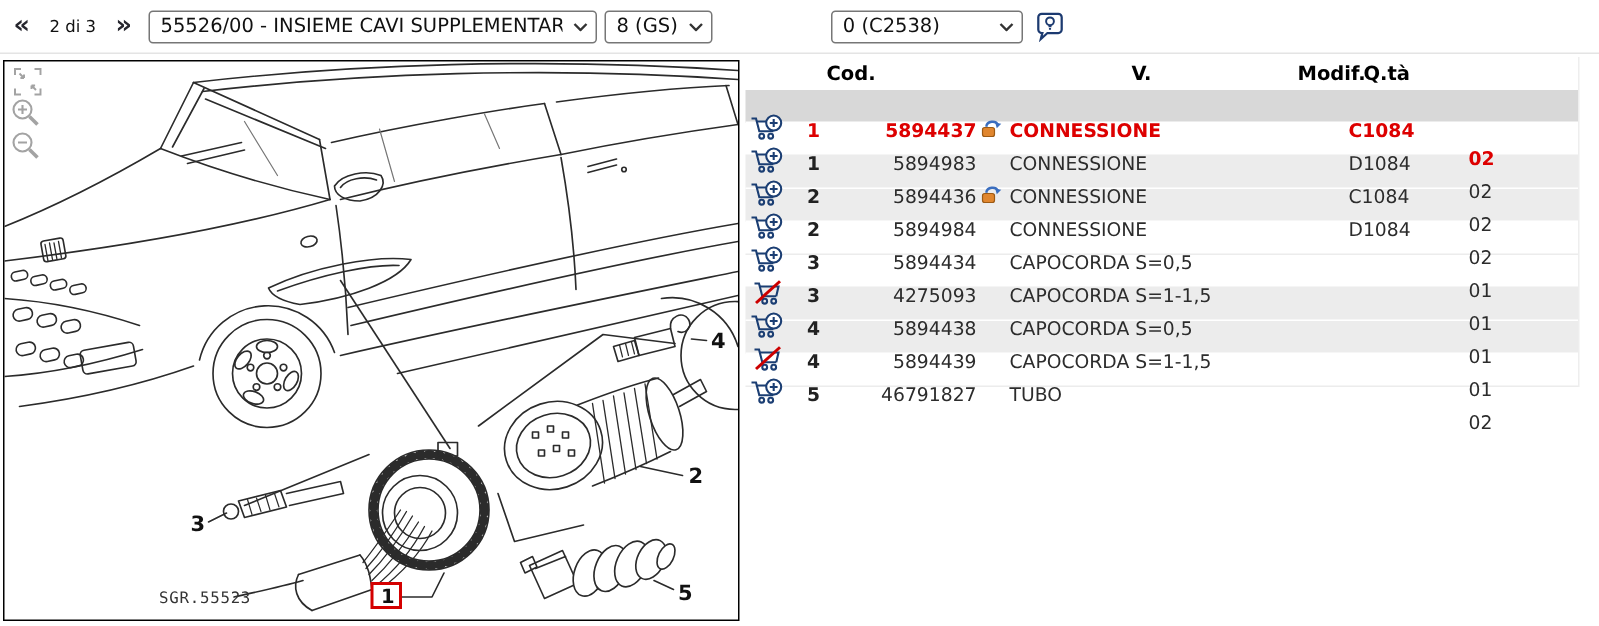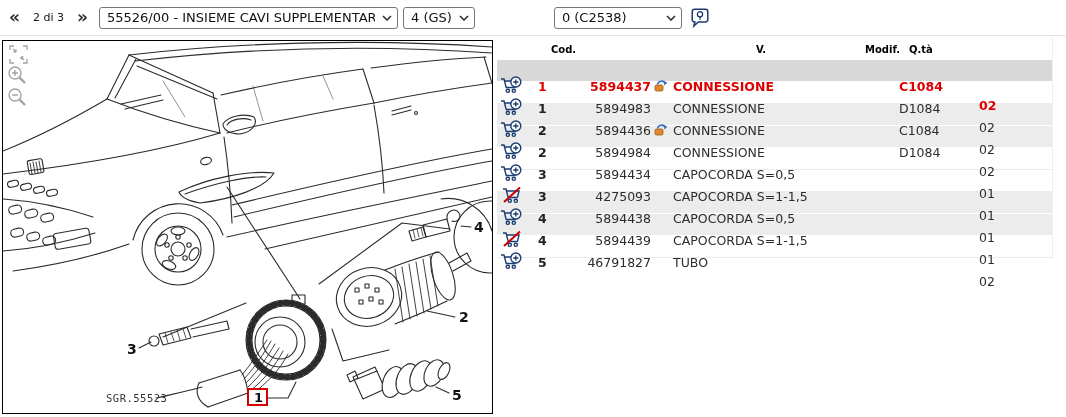--- a/index.html
+++ b/index.html
@@ -31,21 +31,21 @@
   .tool-zin  { left:4px; top:24px; }
   .tool-zout { left:4px; top:46px; }
   .car-svg { position:absolute; left:0; top:0; }
   .co { font-weight:bold; font-size:14px; fill:#111; font-family:"DejaVu Sans",sans-serif; }
   .sgr { font-size:10.5px; fill:#333; font-family:"DejaVu Sans Mono",monospace; letter-spacing:.5px; }
 
   
   .parts { position:absolute; left:497px; top:38px; width:556px; background:#fff;
            border-right:1px solid #eee; font-size:12.5px; }
   .phead { display:grid; grid-template-columns:34px 122px 16px 184px 34px 66px 56px 1fr;
-           height:22px; align-items:center; font-weight:bold; font-size:10px; color:#000; }
+           height:22px; align-items:center; font-weight:bold; font-size:13px; color:#000; }
   .phead .h-cod { padding-left:20px; }
   .phead .h-descr { padding-left:4px; }
   .phead .h-v { text-align:center; }
   .phead .h-modif { padding-left:12px; }
   .phead .h-qta { padding-left:22px; }
   .prow { display:grid; grid-template-columns:34px 30px 92px 16px 184px 34px 66px 56px 1fr;
           height:22px; align-items:center; border-bottom:1px solid #ececec; cursor:pointer; background:#fff; }
   .prow.shade { background:#ececec; border-bottom-color:#fff; }
   .prow.selected { background:#d8d8d8; border-bottom-color:#fff; }
   .prow.selected .c-pos, .prow.selected .c-cod, .prow.selected .c-descr,
@@ -66,21 +66,21 @@
   <span class="page-ind">2 di 3</span>
   <span class="nav-arrow nav-next">»</span>
 
   <div class="sel sel-drawing">
     <span class="txt">55526/00 - INSIEME CAVI SUPPLEMENTARI</span>
     <svg width="10" height="6" viewBox="0 0 10 6">
         <polyline points="1,1 5,5 9,1" fill="none" stroke="#333" stroke-width="1.6"></polyline>
       </svg>
   </div>
   <div class="sel sel-variant">
-    <span class="txt">4 (GS)</span>
+    <span class="txt">8 (GS)</span>
     <svg width="10" height="6" viewBox="0 0 10 6">
         <polyline points="1,1 5,5 9,1" fill="none" stroke="#333" stroke-width="1.6"></polyline>
       </svg>
   </div>
   <div class="sel sel-revision">
     <span class="txt">0 (C2538)</span>
     <svg width="10" height="6" viewBox="0 0 10 6">
         <polyline points="1,1 5,5 9,1" fill="none" stroke="#333" stroke-width="1.6"></polyline>
       </svg>
   </div>

